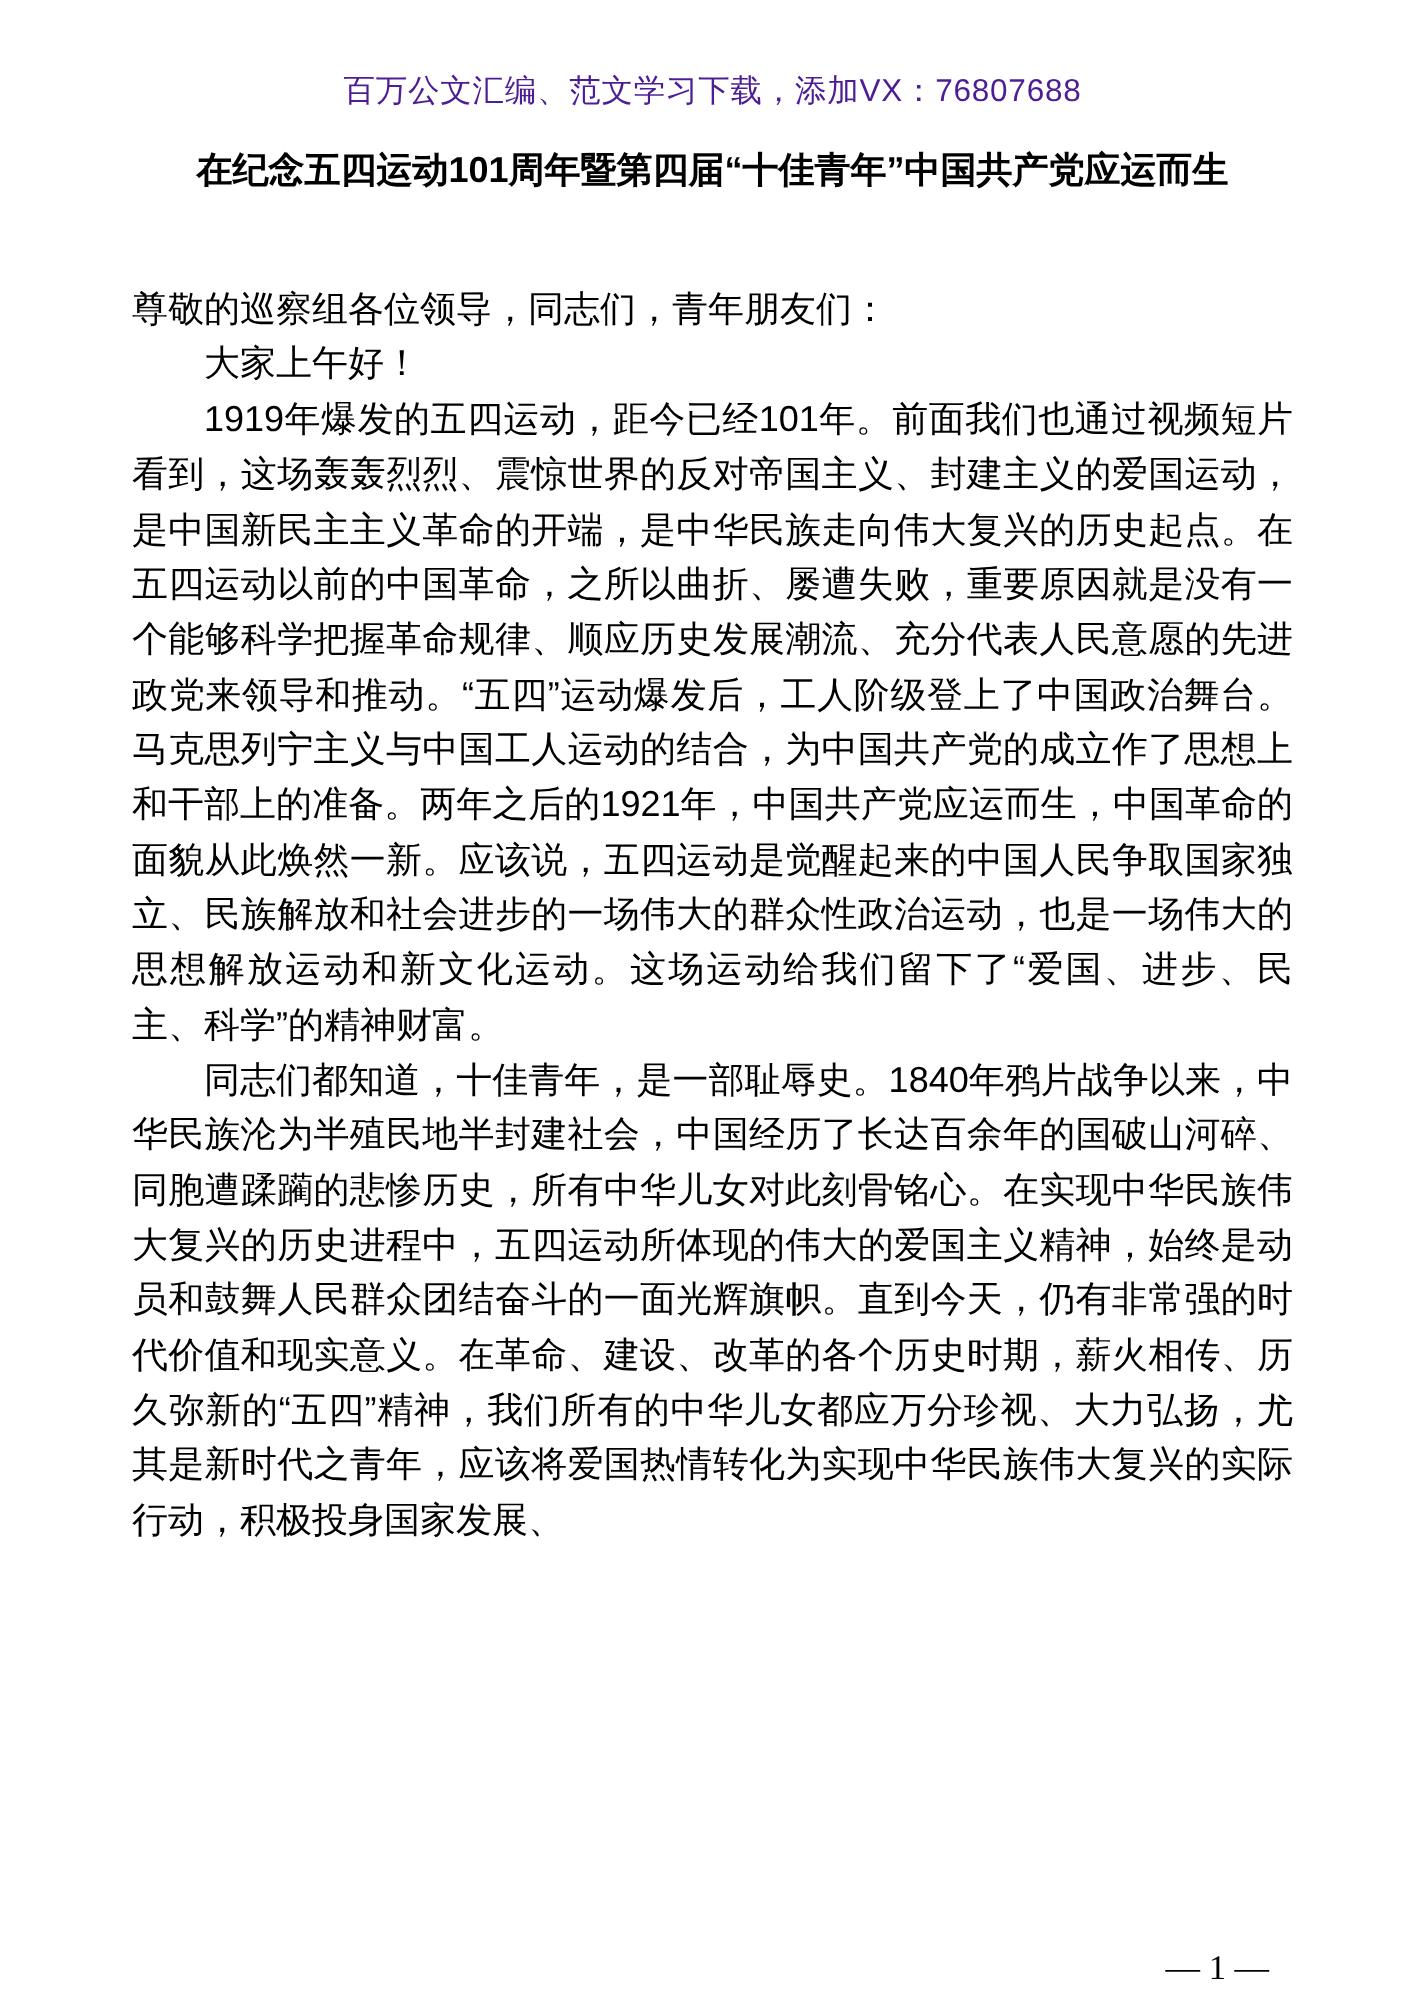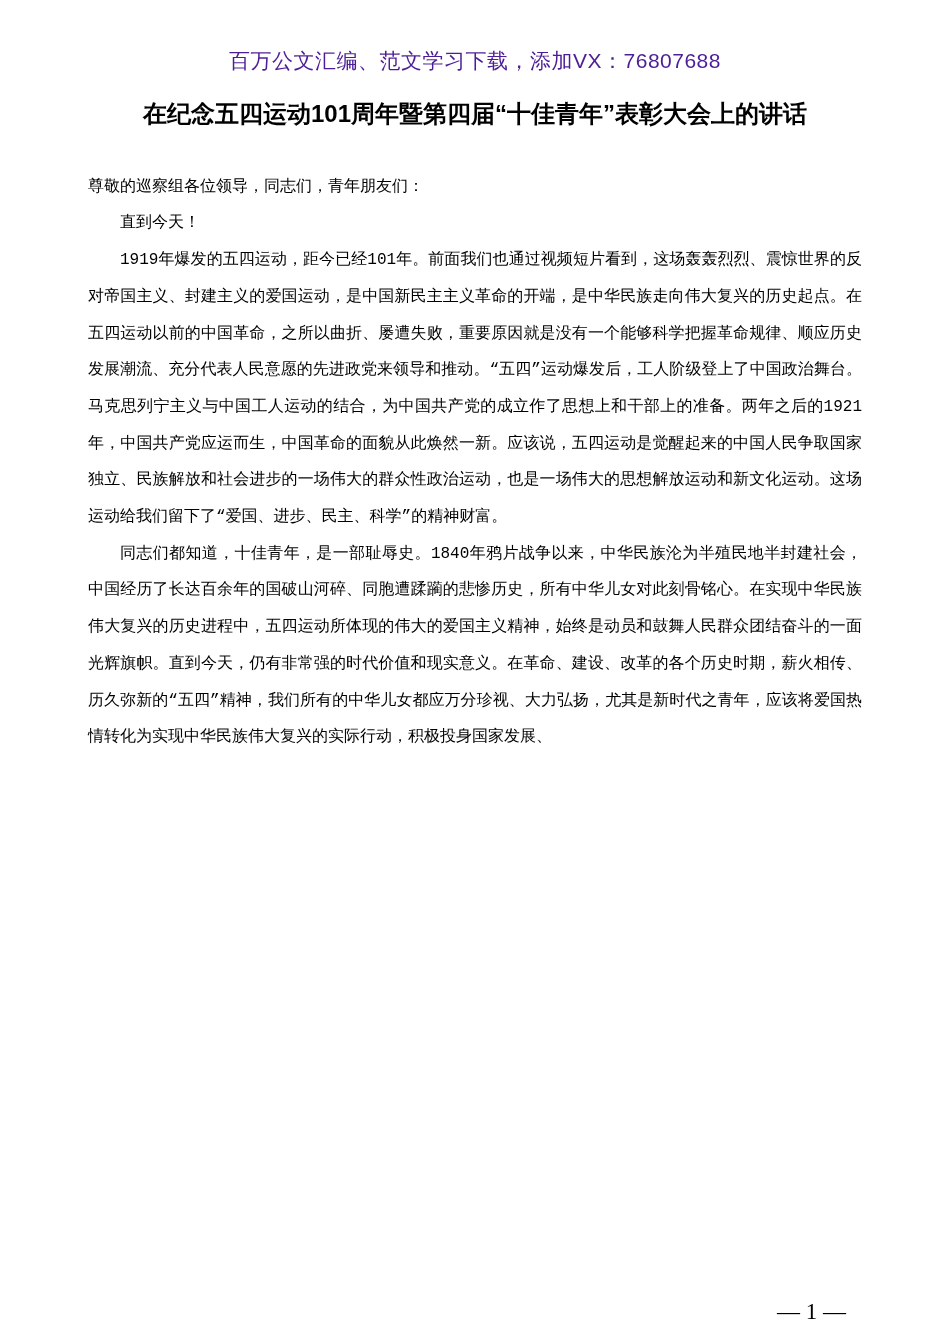--- a/index.html
+++ b/index.html
@@ -25,26 +25,25 @@
     white-space: nowrap;
   }
   .title-block {
     margin-top: 24px;
     text-align: center;
     font-weight: bold;
     font-size: 24px;
     line-height: 36.7px;
   }
   .body-text {
-    margin-top: 36px;
-    font-size: 16px;
+    margin-top: 56px;
+    font-size: 24px;
     line-height: 36.7px;
     text-align: justify;
     text-justify: inter-character;
-    font-family: Liberation Mono, monospace;
   }
   .para { text-indent: 2em; }
   .para.no-indent { text-indent: 0; }
   .footer {
     position: absolute;
     right: 104px;
     bottom: 20px;
     font-family: "Liberation Serif", serif;
     font-size: 23px;
     line-height: 24px;
@@ -53,25 +52,25 @@
   }
 </style>
 </head>
 <body>
 
 <div class="page">
 
   <div class="promo" style="color: #4c1d95;">百万公文汇编、范文学习下载，添加VX：76807688</div>
 
   <div class="title-block">
-    <div>在纪念五四运动101周年暨第四届“十佳青年”表彰大会上的讲话</div>
+    <div>在纪念五四运动101周年暨第四届“十佳青年”中国共产党应运而生</div>
   </div>
 
   <div class="body-text">
     <p class="para no-indent">尊敬的巡察组各位领导，同志们，青年朋友们：</p>
-    <p class="para">直到今天！</p>
+    <p class="para">大家上午好！</p>
     <p class="para">1919年爆发的五四运动，距今已经101年。前面我们也通过视频短片看到，这场轰轰烈烈、震惊世界的反对帝国主义、封建主义的爱国运动，是中国新民主主义革命的开端，是中华民族走向伟大复兴的历史起点。在五四运动以前的中国革命，之所以曲折、屡遭失败，重要原因就是没有一个能够科学把握革命规律、顺应历史发展潮流、充分代表人民意愿的先进政党来领导和推动。“五四”运动爆发后，工人阶级登上了中国政治舞台。马克思列宁主义与中国工人运动的结合，为中国共产党的成立作了思想上和干部上的准备。两年之后的1921年，中国共产党应运而生，中国革命的面貌从此焕然一新。应该说，五四运动是觉醒起来的中国人民争取国家独立、民族解放和社会进步的一场伟大的群众性政治运动，也是一场伟大的思想解放运动和新文化运动。这场运动给我们留下了“爱国、进步、民主、科学”的精神财富。</p>
     <p class="para">同志们都知道，十佳青年，是一部耻辱史。1840年鸦片战争以来，中华民族沦为半殖民地半封建社会，中国经历了长达百余年的国破山河碎、同胞遭蹂躏的悲惨历史，所有中华儿女对此刻骨铭心。在实现中华民族伟大复兴的历史进程中，五四运动所体现的伟大的爱国主义精神，始终是动员和鼓舞人民群众团结奋斗的一面光辉旗帜。直到今天，仍有非常强的时代价值和现实意义。在革命、建设、改革的各个历史时期，薪火相传、历久弥新的“五四”精神，我们所有的中华儿女都应万分珍视、大力弘扬，尤其是新时代之青年，应该将爱国热情转化为实现中华民族伟大复兴的实际行动，积极投身国家发展、</p>
   </div>
 
   <div class="footer">— 1 —</div>
 
 </div>
 
 </body></html>

